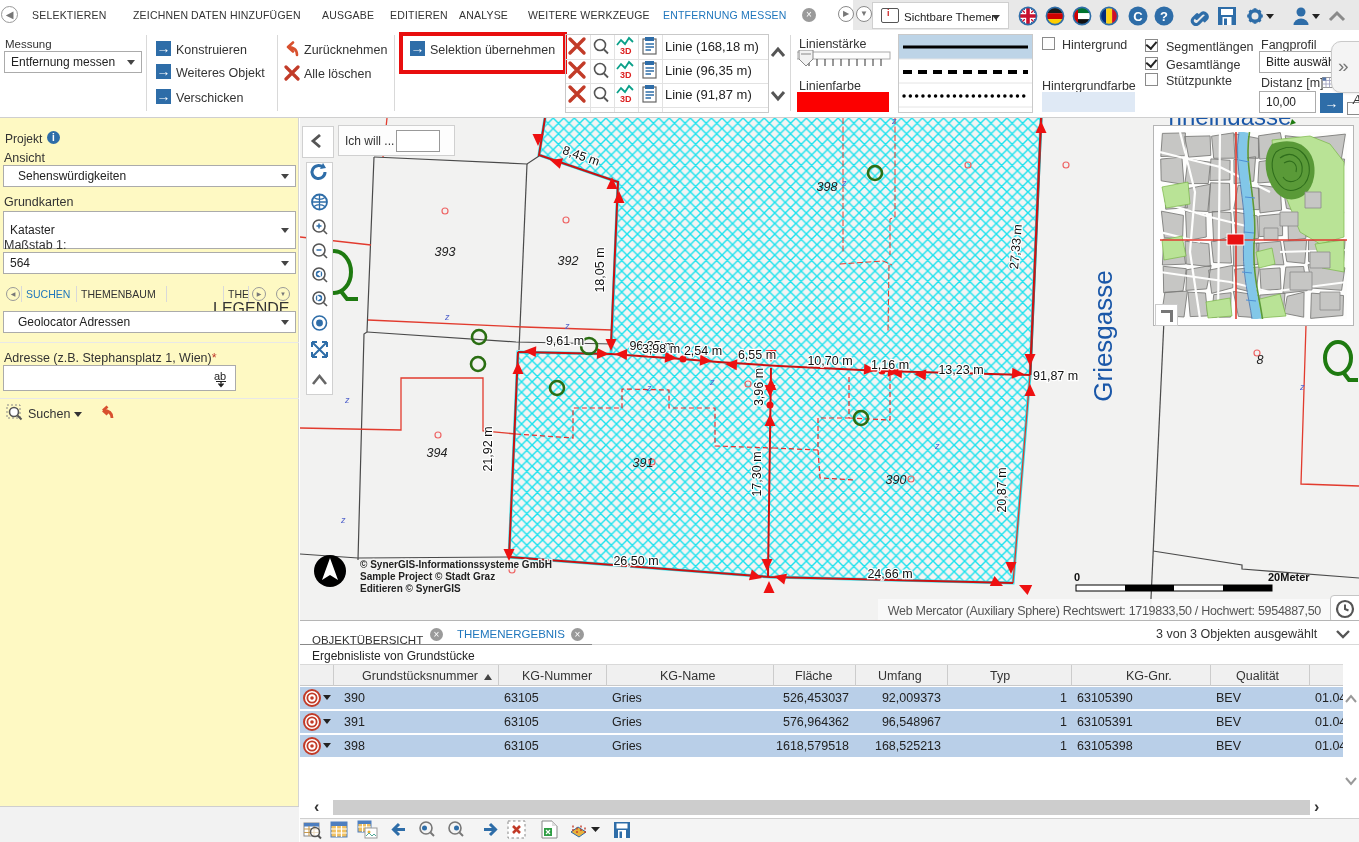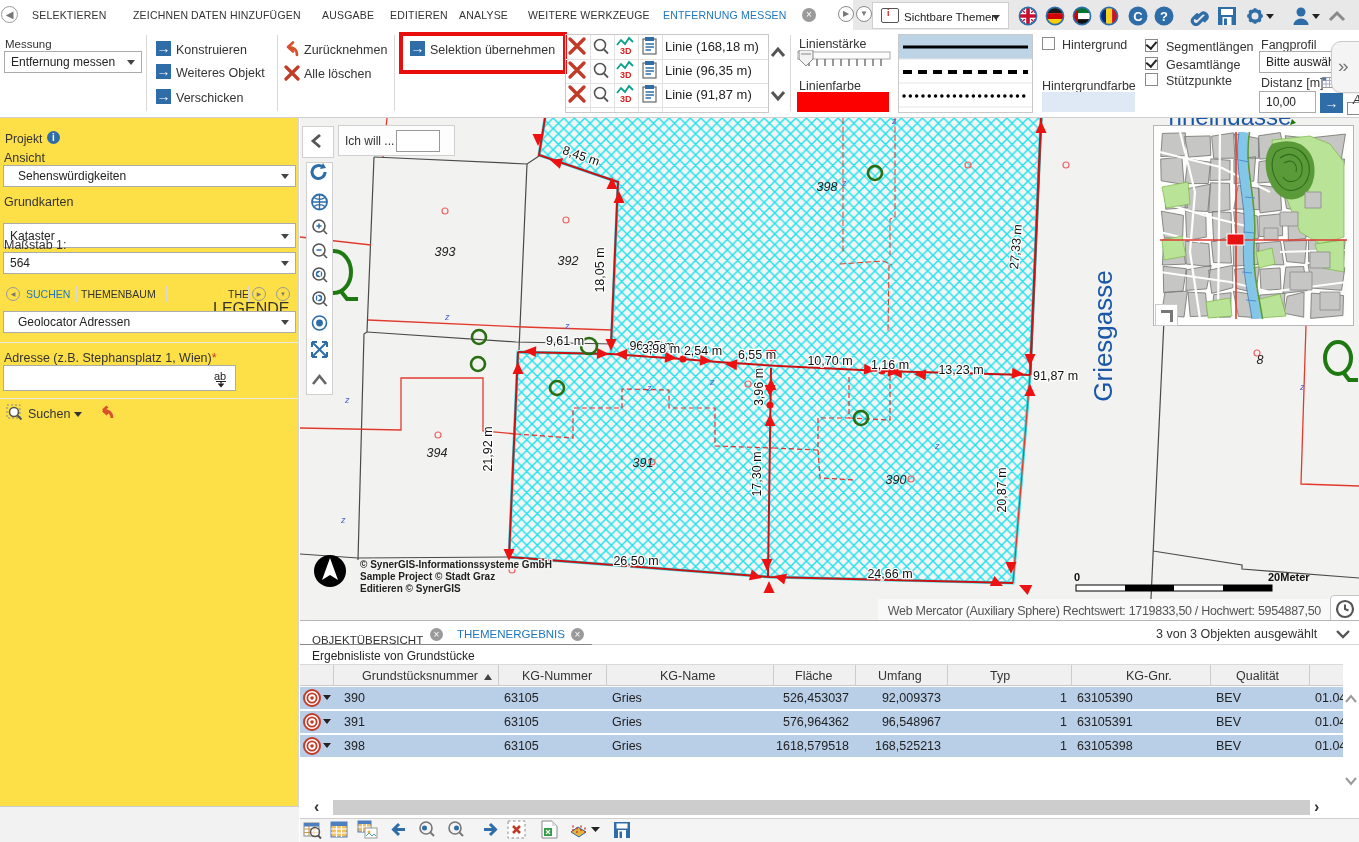--- a/index.html
+++ b/index.html
@@ -243,30 +243,30 @@
         <rect x="0.5" y="0.5" width="10" height="10" fill="#fff" stroke="#999"></rect>
         <path d="M0.5 3.5 h10 M4 0.5 v10 M7.5 0.5 v10 M0.5 7 h10" stroke="#99b" stroke-width="0.8"></path>
         <rect x="0.5" y="0.5" width="3.5" height="3" fill="#5577aa"></rect>
       </svg>
 
     <div class="abs" style="left:1331px;top:11px;width:42px;height:52px;background:#f4f4f4;border:1px solid #c9c9c9;border-radius:10px;box-sizing:border-box;box-shadow:0 1px 2px rgba(0,0,0,0.08);">
       <span class="abs" style="left:6px;top:13px;font-size:19px;color:#777;">»</span>
     </div>
   </div>
 
-  <div class="abs" style="left:0;top:118px;width:299px;height:724px;background:#fde047;border-right:1px solid #d5d5d5;box-sizing:border-box;">
+  <div class="abs" style="left:0;top:118px;width:299px;height:724px;background:#fef9c3;border-right:1px solid #d5d5d5;box-sizing:border-box;">
     <span class="lbl" style="left:5px;top:14px;font-size:12px;">Projekt</span>
     <div class="abs" style="left:47px;top:13px;width:13px;height:13px;border-radius:50%;background:#2e6da8;color:#fff;font-size:10px;font-weight:bold;text-align:center;line-height:13px;">i</div>
     <span class="lbl" style="left:4px;top:33px;font-size:12.5px;text-align:right;">Ansicht</span>
     <div class="combo" style="left:3px;top:47px;width:293px;height:22px;">
         <span class="tx" style="left:14px;">Sehenswürdigkeiten</span>
         <span class="ar"></span>
       </div>
     <span class="lbl" style="left:4px;top:77px;font-size:12.5px;">Grundkarten</span>
-    <div class="combo" style="left:3px;top:105px;width:293px;height:25px;">
+    <div class="combo" style="left:3px;top:93px;width:293px;height:38px;">
         <span class="tx">Kataster</span>
         <span class="ar"></span>
       </div>
     <span class="lbl" style="left:4px;top:120px;font-size:12.5px;">Maßstab 1:</span>
     <div class="combo" style="left:3px;top:134px;width:293px;height:22px;">
         <span class="tx">564</span>
         <span class="ar"></span>
       </div>
 
     <div class="abs" style="left:0;top:168px;width:299px;height:18px;">

